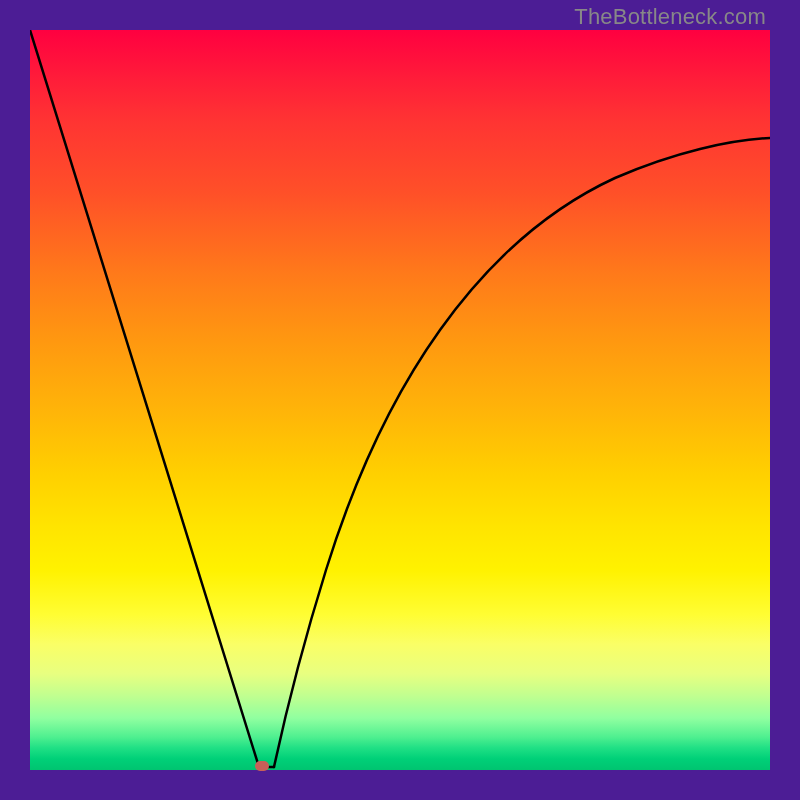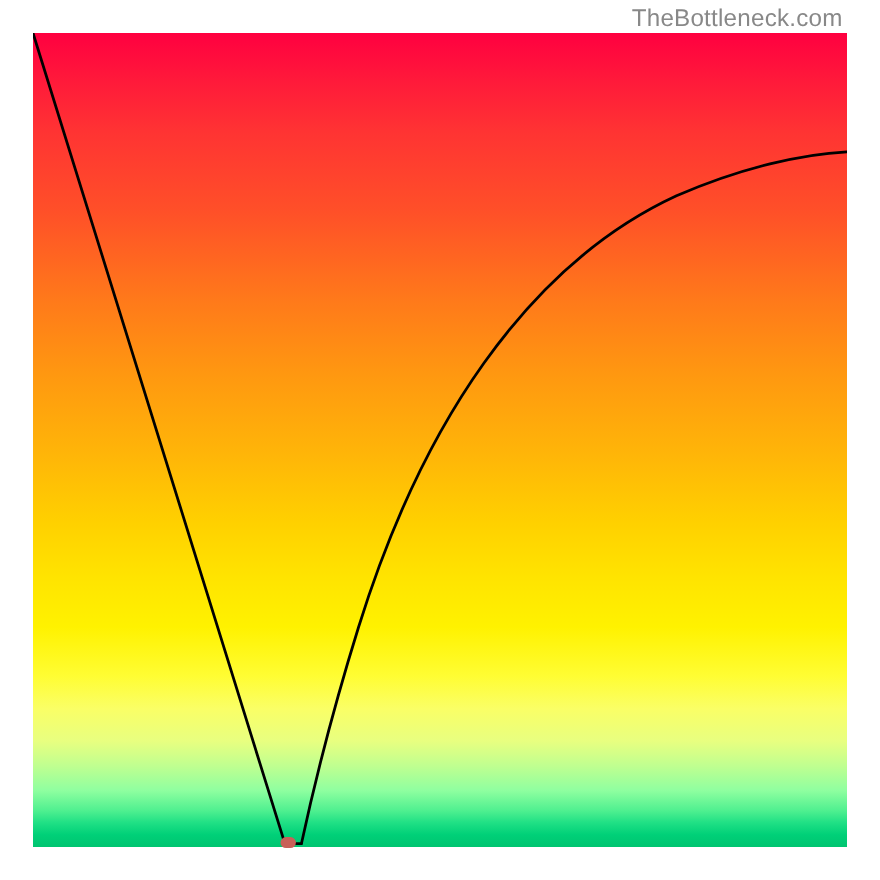--- a/index.html
+++ b/index.html
@@ -9,21 +9,21 @@
     background: #000;
     position: relative;
     font-family: Arial, sans-serif;
   }
   .frame {
     position: absolute;
     top: 0;
     left: 0;
     width: 800px;
     height: 800px;
-    background: #ffffff;
+    background: #4c1d95;
   }
   .plot-area {
     position: absolute;
     top: 30px;
     left: 30px;
     width: 740px;
     height: 740px;
     background: linear-gradient(to bottom,
       #ff0040 0%,
       #ff1a3a 6%,

